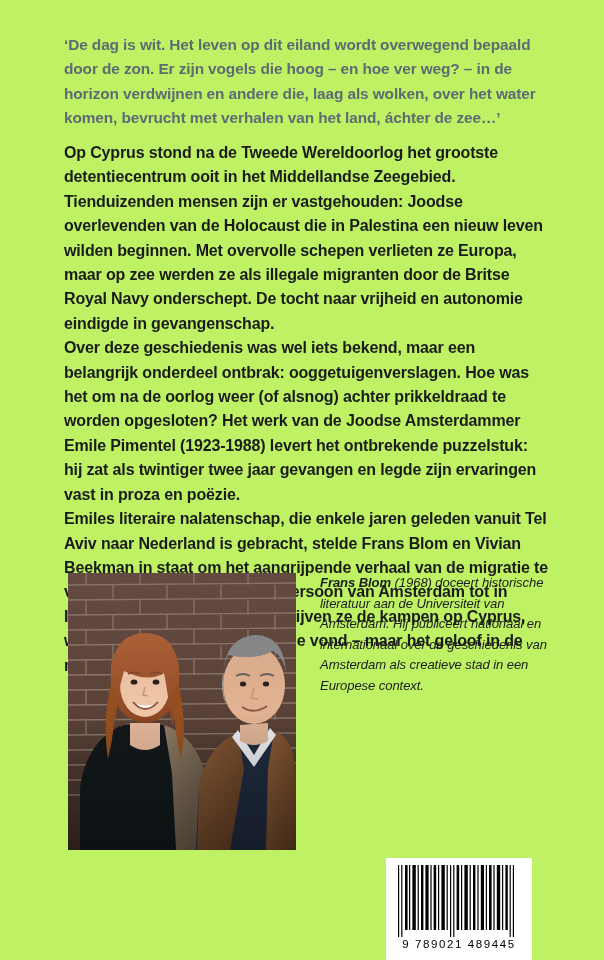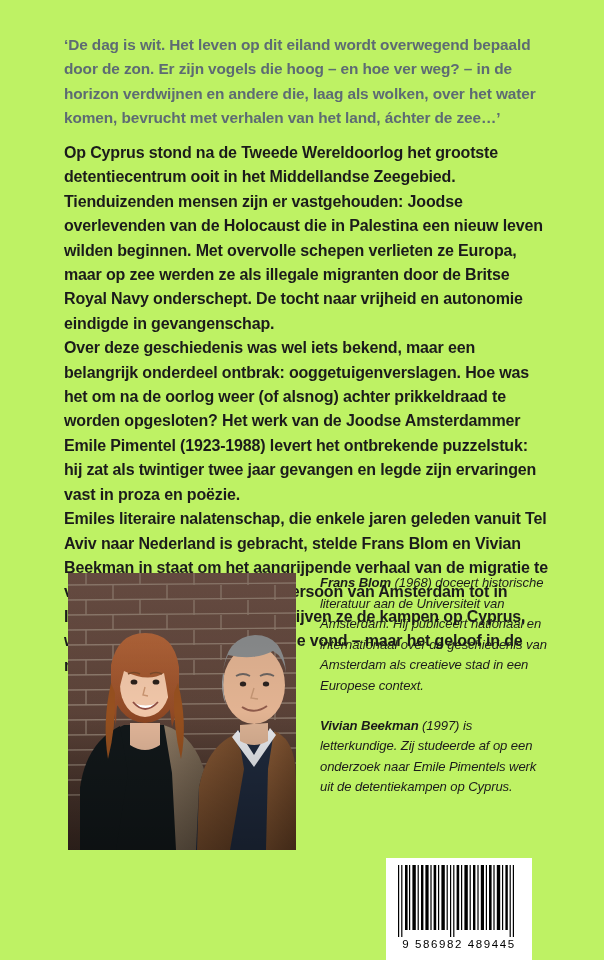--- a/index.html
+++ b/index.html
@@ -249,23 +249,20 @@
       </g>
 
       <rect x="0" y="0" width="228" height="277" fill="url(#vign)"></rect>
     </svg>
   </div>
 
   <div class="bios">
     <p>
       <b>Frans Blom</b><span> </span><span>(1968)</span><span> doceert historische literatuur aan de Universiteit van Amsterdam. Hij publiceert nationaal en internationaal over de geschiedenis van Amsterdam als creatieve stad in een Europese context.</span>
     </p>
-    <p>
-      <b>Vivian Beekman</b><span> </span><span>(1997)</span><span> is letterkundige. Zij studeerde af op een onderzoek naar Emile Pimentels werk uit de detentiekampen op Cyprus.</span>
-    </p>
   </div>
 
   <div class="barcode-panel">
     <div class="barcode-inner">
       <svg viewBox="0 0 126 72" preserveAspectRatio="none">
         <rect x="0" y="0" width="126" height="72" fill="#ffffff"></rect>
         <g fill="#000000">
           <rect x="2" y="0" width="1.2" height="72"></rect>
           <rect x="5.2" y="0" width="1.2" height="72"></rect>
           <rect x="9" y="0" width="2.6" height="65"></rect>
@@ -292,16 +289,16 @@
           <rect x="93" y="0" width="2.6" height="65"></rect>
           <rect x="97.4" y="0" width="1.2" height="65"></rect>
           <rect x="100.8" y="0" width="3.4" height="65"></rect>
           <rect x="106" y="0" width="1.2" height="65"></rect>
           <rect x="109.4" y="0" width="2.4" height="65"></rect>
           <rect x="113.6" y="0" width="1.2" height="72"></rect>
           <rect x="116.8" y="0" width="1.2" height="72"></rect>
         </g>
       </svg>
     </div>
-    <div class="barcode-digits">9 586982 489445</div>
+    <div class="barcode-digits">9 789021 489445</div>
   </div>
 
 </div>
 
 </body></html>

